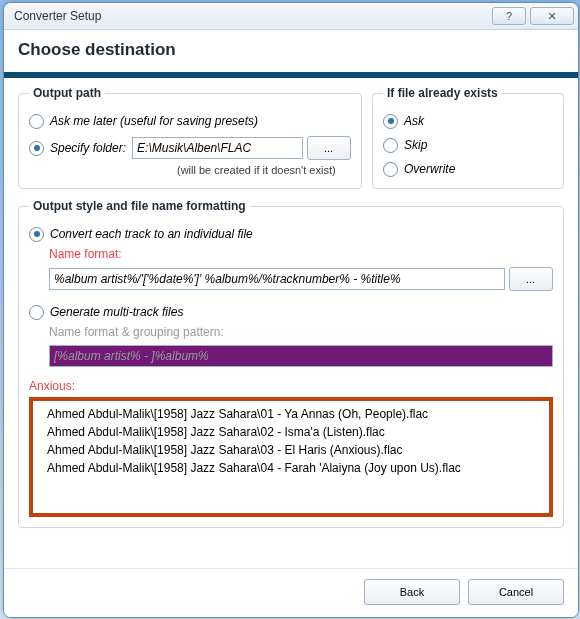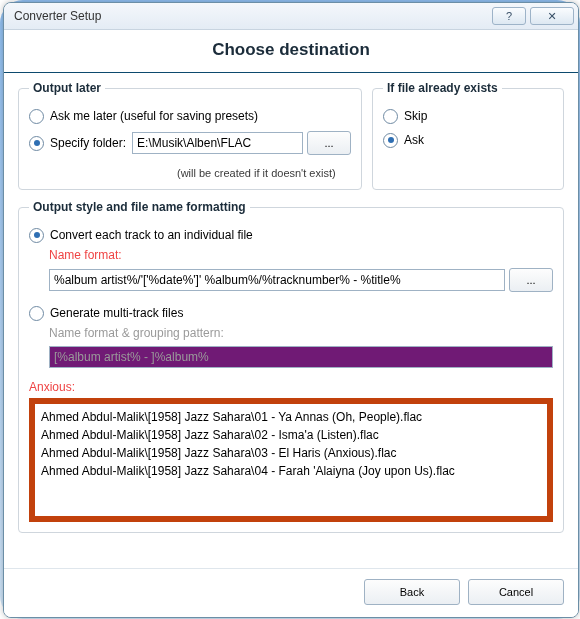--- a/index.html
+++ b/index.html
@@ -10,21 +10,20 @@
     overflow: hidden;
     font-family: Tahoma, "Segoe UI", sans-serif;
     font-size: 12px;
     color: #000;
   }
   .backdrop {
     width: 580px;
     height: 619px;
     background: linear-gradient(#8fbef0, #cfe4f7);
     position: relative;
-    border-radius: 23px;
   }
   .window {
     position: absolute;
     left: 3px;
     top: 2px;
     width: 574px;
     height: 614px;
     background: #fff;
     border: 1px solid #6b8ea6;
     border-radius: 8px;
@@ -60,26 +59,25 @@
   }
   .client {
     flex: 1;
     display: flex;
     flex-direction: column;
     background: #fff;
     border-radius: 0 0 7px 7px;
   }
   .header {
     padding: 10px 14px 12px 14px;
-    border-bottom: 1px solid #0c4a6e;
+    border-bottom: 6px solid #0c4a6e;
     font-family: "Segoe UI", Tahoma, sans-serif;
     font-size: 17px;
     font-weight: bold;
     color: #1b2c3a;
-    text-align: center;
   }
   .content {
     flex: 1;
     padding: 8px 14px 4px 14px;
   }
   fieldset {
     border: 1px solid #cfd6dd;
     border-radius: 4px;
     margin: 0 0 10px 0;
     padding: 6px 10px 10px 10px;
@@ -87,20 +85,21 @@
   legend {
     padding: 0 4px;
     font-weight: bold;
     color: #1b2c3a;
   }
   .row {
     display: flex;
     align-items: center;
     margin-top: 6px;
     min-height: 18px;
+    font-style: italic;
   }
   .radio {
     width: 13px;
     height: 13px;
     border: 1px solid #6f8aa3;
     border-radius: 50%;
     margin-right: 6px;
     display: inline-flex;
     align-items: center;
     justify-content: center;
@@ -138,43 +137,43 @@
     padding: 0 8px;
     font-family: Tahoma, sans-serif;
     font-size: 11px;
     display: inline-flex;
     align-items: center;
     justify-content: center;
   }
   .hint {
     color: #3a3a3a;
     margin-left: 148px;
-    margin-top: 12px;
+    margin-top: 4px;
     font-size: 11px;
   }
   .top-area {
     display: flex;
     gap: 10px;
   }
   .top-left { flex: 1; }
   .top-right { width: 170px; }
   .subrow {
     margin-left: 20px;
     margin-top: 4px;
   }
   .sublabel {
     color: #ef4444;
   }
   .sublabel.disabled { color: #9a9a9a; }
   .preview-box {
     margin-top: 4px;
-    border: 6px solid #c2410c;
+    border: 4px solid #c2410c;
     background: #fff;
     height: 104px;
-    padding: 4px 6px;
+    padding: 4px 14px;
     line-height: 18px;
     overflow: hidden;
   }
   .footer {
     border-top: 1px solid #dfe6ec;
     padding: 10px 14px 12px 14px;
     display: flex;
     justify-content: flex-end;
     gap: 8px;
     border-radius: 0 0 7px 7px;
@@ -202,44 +201,48 @@
         <span>✕</span>
       </span>
     </div>
 
     <div class="client">
       <div class="header">Choose destination</div>
 
       <div class="content">
         <div class="top-area">
           <fieldset class="top-left">
-            <legend>Output later</legend>
+            <legend>Output path</legend>
 
             <div class="row">
               <span class="radio"></span>
               <span>Ask me later (useful for saving presets)</span>
             </div>
             <div class="row">
               <span class="radio checked"></span>
               <span>Specify folder:</span>
               <span class="text-input flex1 ml6">E:\Musik\Alben\FLAC</span>
               <span class="btn ml4">...</span>
             </div>
             <div class="hint">(will be created if it doesn't exist)</div>
           </fieldset>
 
           <fieldset class="top-right">
             <legend>If file already exists</legend>
             <div class="row">
+              <span class="radio checked"></span>
+              <span>Ask</span>
+            </div>
+            <div class="row">
               <span class="radio"></span>
               <span>Skip</span>
             </div>
             <div class="row">
-              <span class="radio checked"></span>
-              <span>Ask</span>
+              <span class="radio"></span>
+              <span>Overwrite</span>
             </div>
           </fieldset>
         </div>
 
         <fieldset>
           <legend>Output style and file name formatting</legend>
 
           <div class="row">
             <span class="radio checked"></span>
             <span>Convert each track to an individual file</span>

